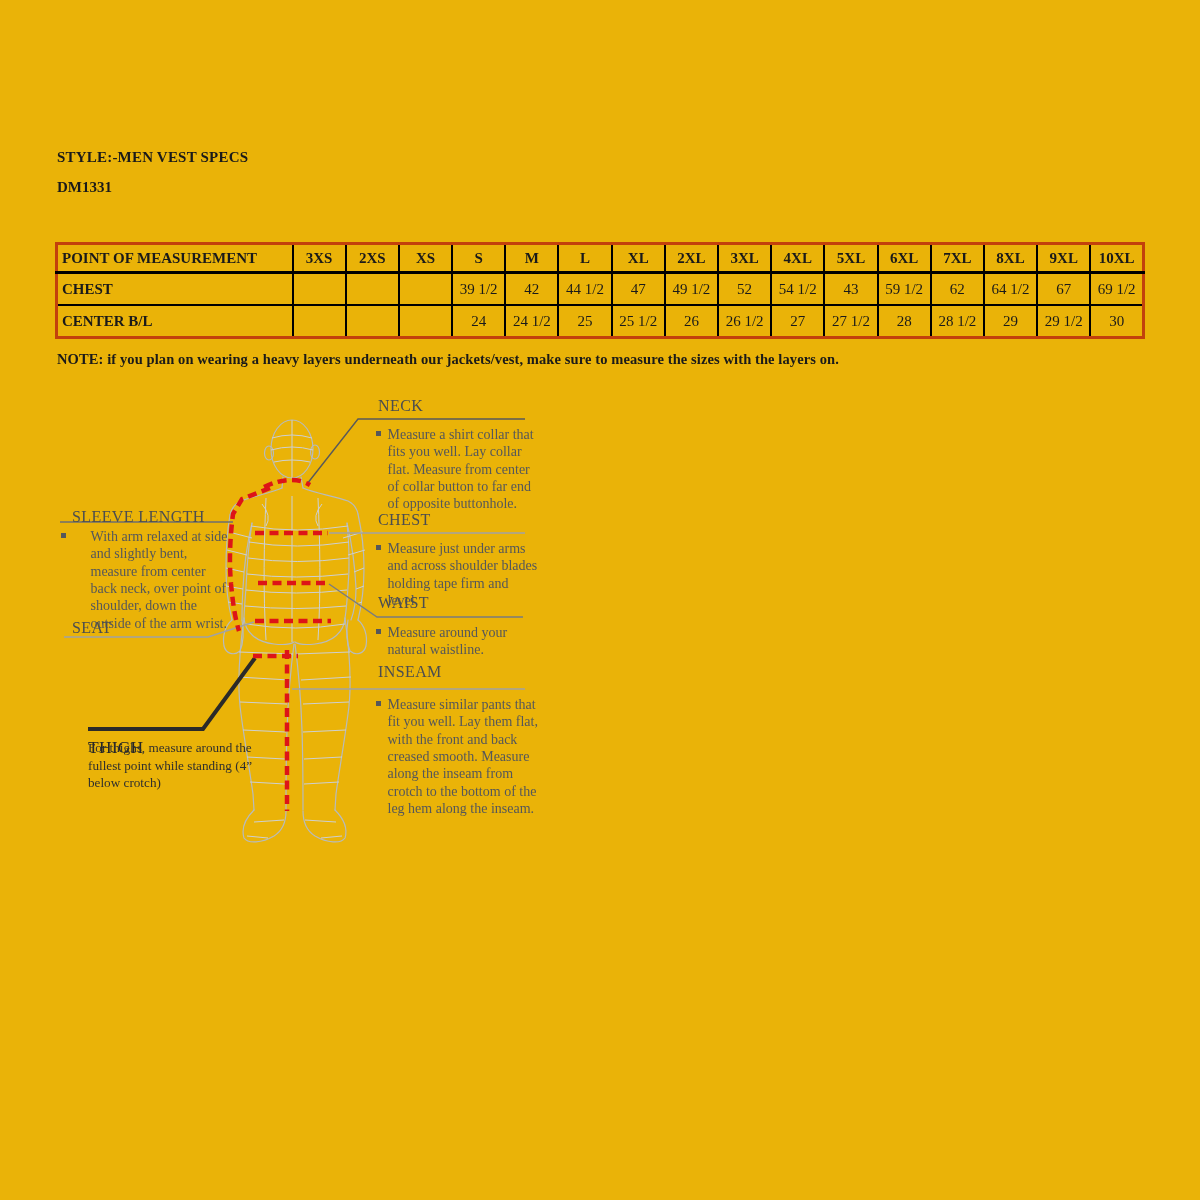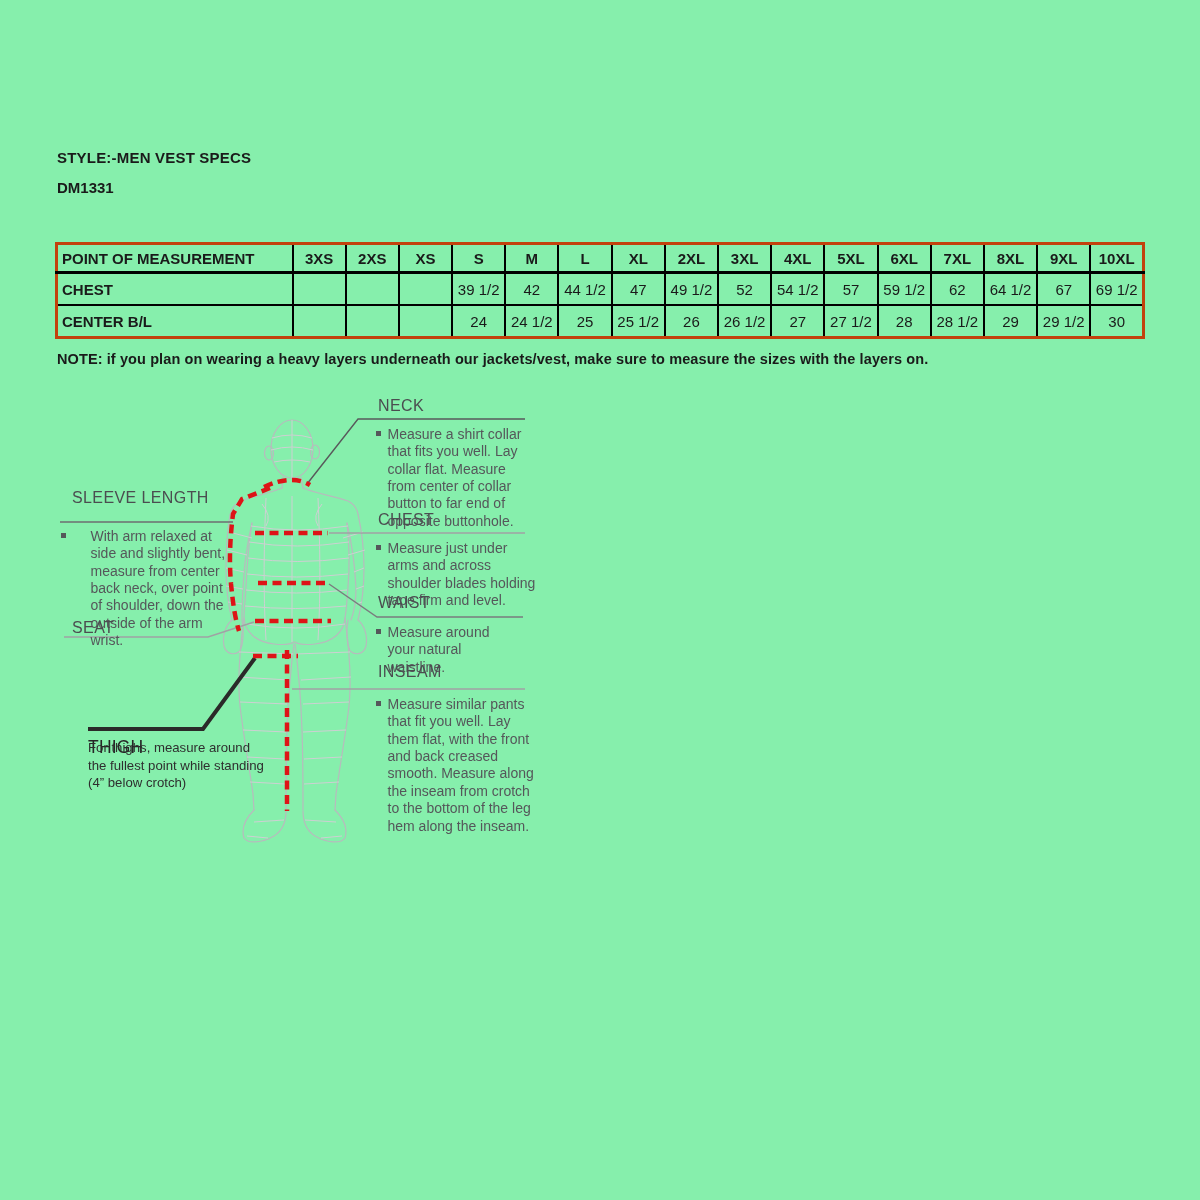--- a/index.html
+++ b/index.html
@@ -1,17 +1,17 @@
 <!DOCTYPE html>
 <html><head>
 <meta charset="utf-8">
 <style>
   html,body{margin:0;padding:0;background:#ffffff;}
-  .page{position:relative;width:1200px;height:1200px;background:#86efac;
-        font-family:Liberation Sans, sans-serif;color:#1a1a1a;overflow:hidden;}
+  .page{position:relative;width:1200px;height:1200px;background:#eab308;
+        font-family:Liberation Serif, serif;color:#1a1a1a;overflow:hidden;}
 
   .doc-title{position:absolute;left:57px;top:149px;font-size:15px;font-weight:bold;letter-spacing:.2px;}
   .doc-code{position:absolute;left:57px;top:179px;font-size:15px;font-weight:bold;}
   .doc-note{position:absolute;left:57px;top:351px;font-size:14.5px;font-weight:bold;letter-spacing:.1px;}
 
   table.size-table{position:absolute;left:55px;top:242px;width:1090px;
     border-collapse:collapse;table-layout:fixed;font-size:15px;}
   table.size-table td,table.size-table th{border:2px solid #000;padding:0 3px;height:30px;
     text-align:center;font-weight:normal;white-space:nowrap;overflow:hidden;}
   table.size-table{border:3px solid #c2410c;}
@@ -67,21 +67,21 @@
       <td></td>
       <td></td>
       <td></td>
       <td>39 1/2</td>
       <td>42</td>
       <td>44 1/2</td>
       <td>47</td>
       <td>49 1/2</td>
       <td>52</td>
       <td>54 1/2</td>
-      <td>57</td>
+      <td>43</td>
       <td>59 1/2</td>
       <td>62</td>
       <td>64 1/2</td>
       <td>67</td>
       <td>69 1/2</td>
     </tr>
     <tr>
       <td class="lbl">CENTER B/L</td>
       <td></td>
       <td></td>
@@ -165,21 +165,21 @@
         <line x1="239" y1="258" x2="239" y2="419"></line>
       </g>
     </svg>
 
     <div class="dg-head" style="left:330px;top:5px;">NECK</div>
     <div class="dg-desc" style="left:328px;top:34px;width:160px;">
       <span class="bullet"></span>
       <span class="desc-text">Measure a shirt collar that fits you well. Lay collar flat. Measure from center of collar button to far end of opposite buttonhole.</span>
     </div>
 
-    <div class="dg-head" style="left:24px;top:97px;text-align:right;">SLEEVE LENGTH</div>
+    <div class="dg-head" style="left:24px;top:116px;text-align:right;">SLEEVE LENGTH</div>
     <div class="dg-desc" style="left:13px;top:136px;width:170px;gap:18px;">
       <span class="bullet"></span>
       <span class="desc-text">With arm relaxed at side and slightly bent, measure from center back neck, over point of shoulder, down the outside of the arm wrist.</span>
     </div>
 
     <div class="dg-head" style="left:330px;top:119px;">CHEST</div>
     <div class="dg-desc" style="left:328px;top:148px;width:162px;">
       <span class="bullet"></span>
       <span class="desc-text">Measure just under arms and across shoulder blades holding tape firm and level.</span>
     </div>

